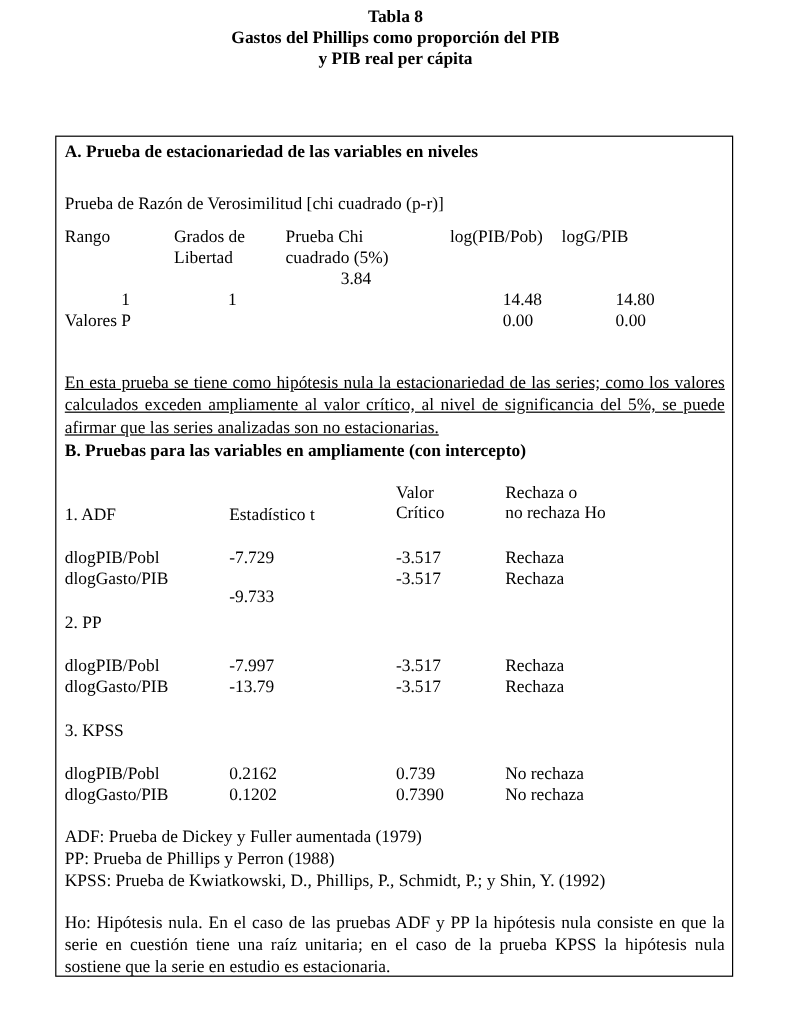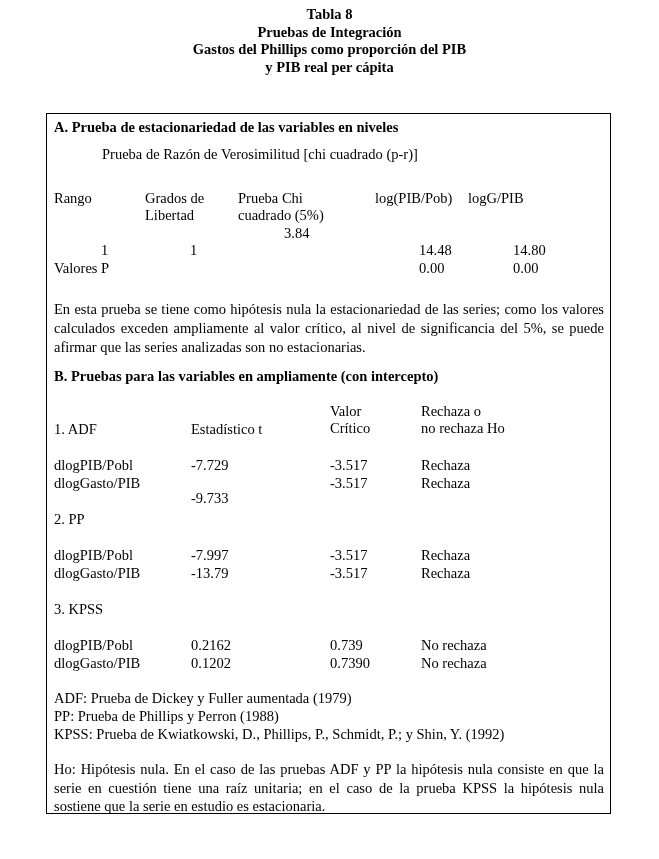--- a/index.html
+++ b/index.html
@@ -12,29 +12,28 @@
   .t { position: absolute; white-space: nowrap; line-height: 17px; }
   .b { font-weight: bold; }
   .para { position: absolute; left: 7px; width: 550px; text-align: justify; line-height: 19px; }
   .para.tight { line-height: 18.5px; }
 </style>
 </head>
 <body>
 
 <div class="title-block">
   <div>Tabla 8</div>
-  <div>Pruebas de Integración</div>
   <div>Gastos del Phillips como proporción del PIB</div>
   <div>y PIB real per cápita</div>
 </div>
 
 <div class="box">
 
   <div class="t b" style="left:7px; top:5px;">A. Prueba de estacionariedad de las variables en niveles</div>
-  <div class="t" style="left:7px; top:32px;margin-left:48px;">Prueba de Razón de Verosimilitud [chi cuadrado (p-r)]</div>
+  <div class="t" style="left:7px; top:48px;">Prueba de Razón de Verosimilitud [chi cuadrado (p-r)]</div>
 
   <div class="t" style="left:7px; top:76px;">Rango</div>
   <div class="t" style="left:98px; top:76px;">
     <div>Grados de</div>
     <div>Libertad</div>
   </div>
   <div class="t" style="left:191px; top:76px;">
     <div>Prueba Chi</div>
     <div>cuadrado (5%)</div>
   </div>
@@ -47,21 +46,21 @@
     <div class="t" style="left:237px; top:111px;">3.84</div>
     <div class="t" style="left:372px; top:128px;">14.48</div>
     <div class="t" style="left:466px; top:128px;">14.80</div>
   </div>
   <div>
     <div class="t" style="left:7px; top:146px;">Valores P</div>
     <div class="t" style="left:372px; top:146px;">0.00</div>
     <div class="t" style="left:466px; top:146px;">0.00</div>
   </div>
 
-  <div class="para" style="top:186px;">En esta prueba se tiene como hipótesis nula la estacionariedad de las series; como los valores calculados exceden ampliamente al valor crítico, al nivel de significancia del 5%, se puede afirmar que las series analizadas son no estacionarias.</div>
+  <div class="para" style="top:196px;text-decoration:underline;">En esta prueba se tiene como hipótesis nula la estacionariedad de las series; como los valores calculados exceden ampliamente al valor crítico, al nivel de significancia del 5%, se puede afirmar que las series analizadas son no estacionarias.</div>
 
   <div class="t b" style="left:7px; top:254px;">B. Pruebas para las variables en ampliamente (con intercepto)</div>
 
   <div class="t" style="left:7px; top:307px;">1. ADF</div>
   <div class="t" style="left:144px; top:307px;">Estadístico t</div>
   <div class="t" style="left:283px; top:289px;">
     <div>Valor</div>
     <div>Crítico</div>
   </div>
   <div class="t" style="left:374px; top:289px;">

